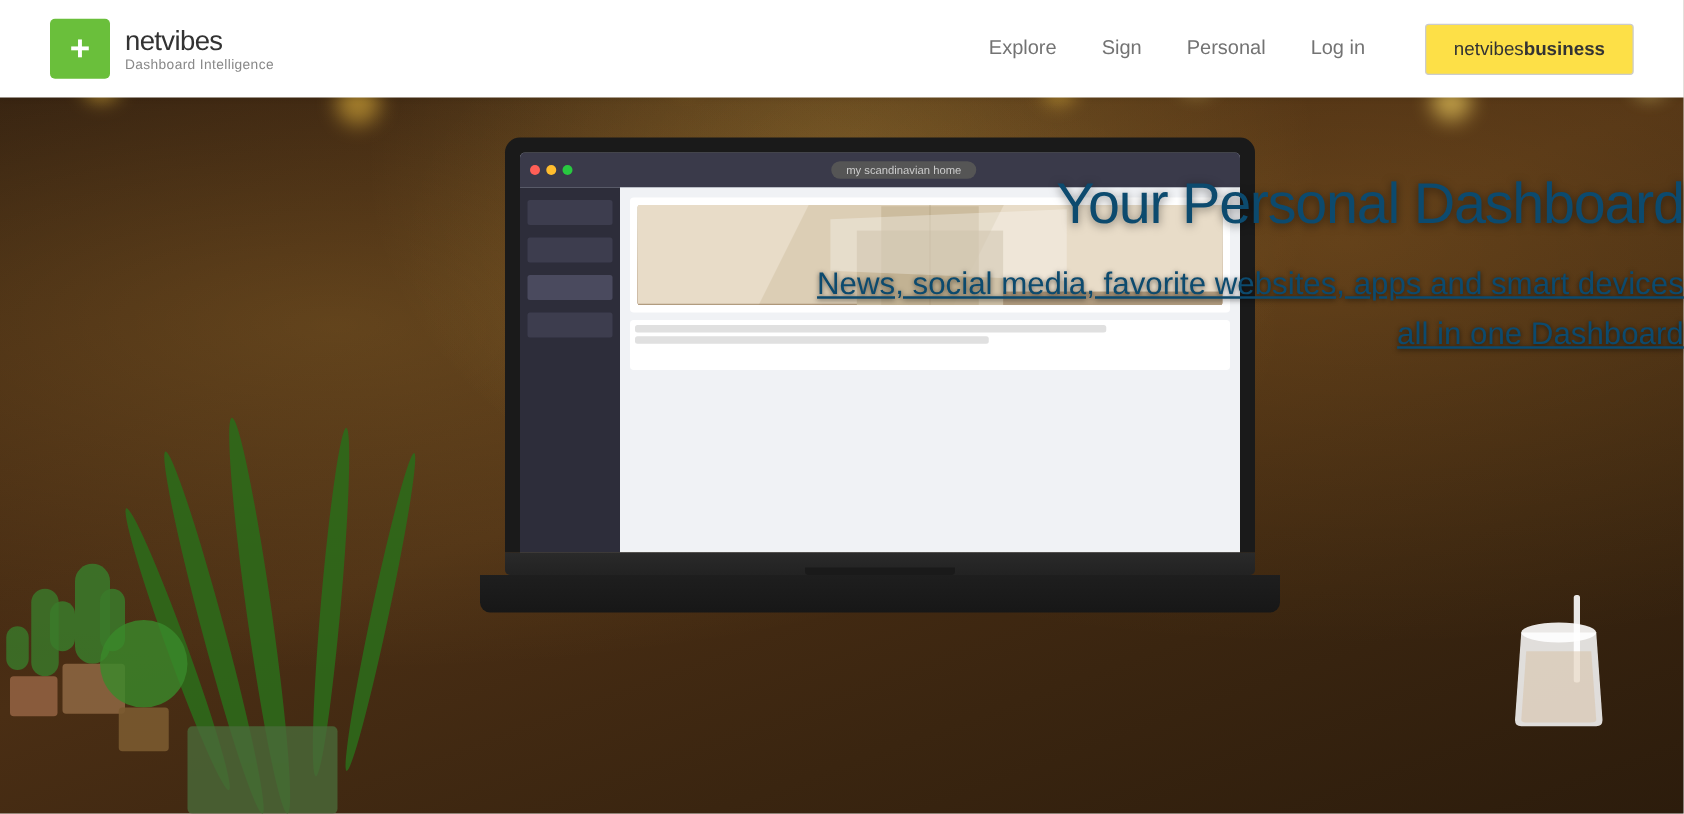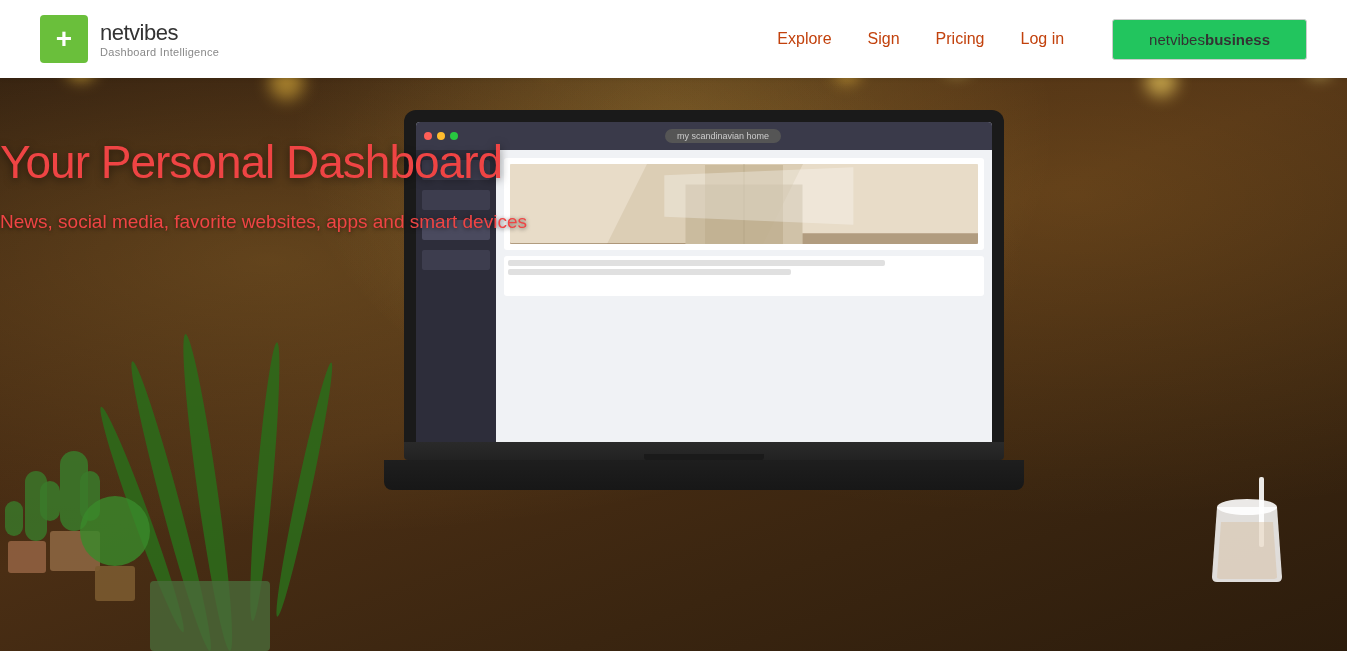--- a/index.html
+++ b/index.html
@@ -52,41 +52,41 @@
       letter-spacing: 0.3px;
     }
 
     .nav {
       display: flex;
       align-items: center;
       gap: 36px;
     }
     .nav-link {
       font-size: 16px;
-      color: #c2410c;
+      color: #737373;
       text-decoration: none;
       cursor: pointer;
     }
 
     .btn-signup {
       background: #6abf3b;
       color: white;
       border: none;
       padding: 12px 28px;
       font-size: 16px;
       border-radius: 3px;
       cursor: pointer;
       margin-left: 20px;
     }
 
     .btn-business {
-      background: #22c55e;
+      background: #fde047;
       color: #333;
       border: 1.5px solid #ccc;
-      padding: 11px 36px;
+      padding: 11px 22px;
       font-size: 15px;
       border-radius: 3px;
       cursor: pointer;
       margin-left: 12px;
     }
     .btn-business strong { font-weight: 700; }
 
     
     .hero {
       position: absolute;
@@ -227,46 +227,47 @@
       height: 30px;
       margin: 0 -20px;
       border-radius: 0 0 8px 8px;
     }
 
     
     .hero-content {
       position: absolute;
       top: 135px;
       left: 0; right: 0;
-      text-align: left;
-      color: #ef4444;
+      text-align: right;
+      color: #0c4a6e;
       z-index: 5;
       pointer-events: none;
     }
 
     .hero-title {
       font-size: 46px;
       font-weight: 300;
       letter-spacing: -1px;
       margin-bottom: 18px;
       text-shadow: 0 2px 8px rgba(0,0,0,0.5);
     }
 
     .hero-sub {
       font-size: 20px;
       font-weight: 300;
       margin-bottom: 4px;
       text-shadow: 0 1px 4px rgba(0,0,0,0.6);
     }
 
     .hero-desc {
-      font-size: 19px;
+      font-size: 25px;
       font-weight: 300;
       text-shadow: 0 1px 4px rgba(0,0,0,0.6);
       line-height: 1.6;
+      text-decoration: underline;
     }
 
     
     .try-now-container {
       position: absolute;
       bottom: 120px;
       left: 50%;
       transform: translateX(-50%);
       z-index: 8;
     }
@@ -302,21 +303,21 @@
     <div class="logo-icon">+</div>
     <div class="logo-text">
       <span class="logo-name">netvibes</span>
       <span class="logo-tagline">Dashboard Intelligence</span>
     </div>
   </div>
 
   <nav class="nav">
     <a class="nav-link">Explore</a>
     <a class="nav-link">Sign</a>
-    <a class="nav-link">Pricing</a>
+    <a class="nav-link">Personal</a>
     <a class="nav-link">Log in</a>
     <button class="btn-business">
       <span>netvibes</span><strong>business</strong>
     </button>
   </nav>
 </header>
 
 <section class="hero">
   <div class="hero-bg"></div>
 
@@ -418,20 +419,21 @@
         </div>
       </div>
     </div>
     <div class="laptop-base"></div>
     <div class="laptop-keyboard"></div>
   </div>
 
   <div class="hero-content">
     <h1 class="hero-title">Your Personal Dashboard</h1>
     <p class="hero-desc">News, social media, favorite websites, apps and smart devices</p>
+    <p class="hero-desc">all in one Dashboard</p>
   </div>
 
 
   <div class="cup-area">
     <svg width="80" height="120" viewBox="0 0 80 120">
 
       <rect x="52" y="10" width="5" height="70" rx="2" fill="white" opacity="0.9"></rect>
 
       <path d="M10,40 L5,110 Q5,115 10,115 L70,115 Q75,115 75,110 L70,40 Z" fill="rgba(255,255,255,0.85)"></path>
 

